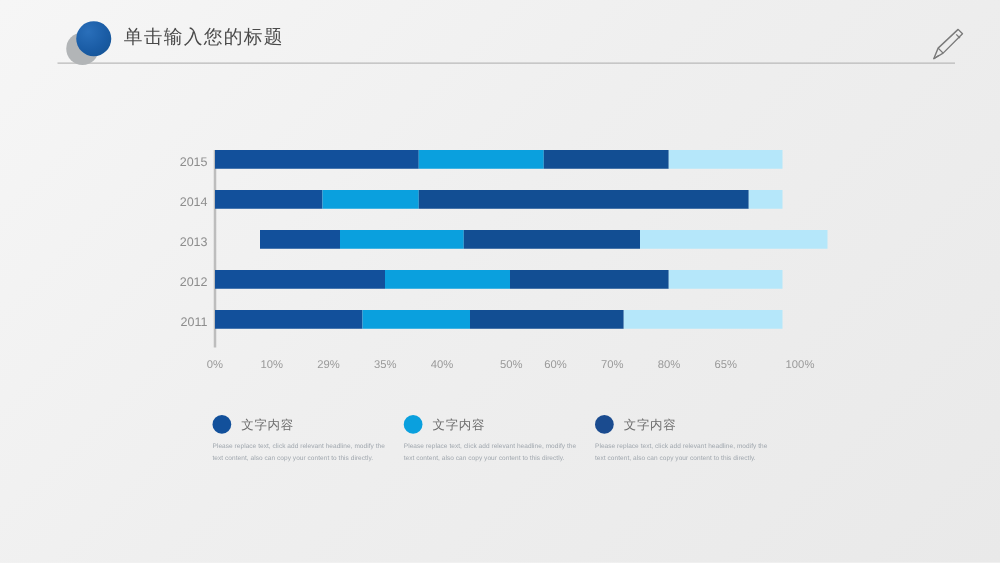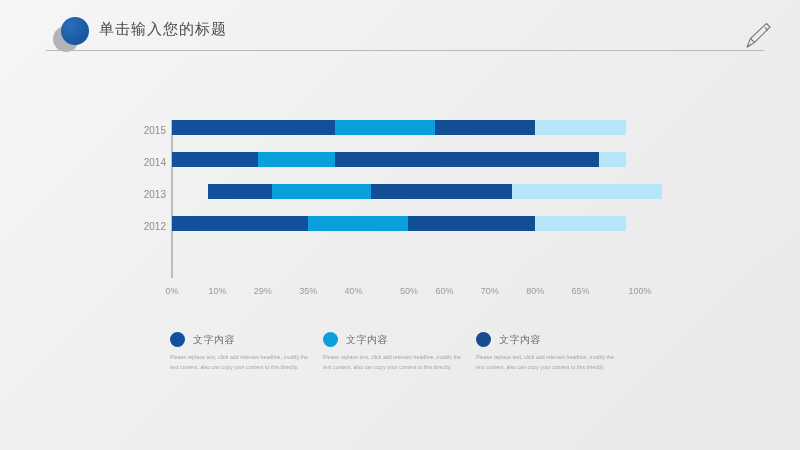--- a/index.html
+++ b/index.html
@@ -216,20 +216,27 @@
           <div class="seg" style="width: 22%; background: rgb(10, 160, 222);"></div>
           <div class="seg" style="width: 31%; background: rgb(18, 78, 147);"></div>
           <div class="seg" style="width: 33%; background: rgb(181, 231, 250);"></div>
         </div>
         <div class="row" style="top: 98px;">
           <div class="ylabel">2012</div>
           <div class="seg" style="width: 30%; background: rgb(18, 80, 155);"></div>
           <div class="seg" style="width: 22%; background: rgb(10, 160, 222);"></div>
           <div class="seg" style="width: 28%; background: rgb(18, 78, 147);"></div>
           <div class="seg" style="width: 20%; background: rgb(181, 231, 250);"></div>
+        </div>
+        <div class="row" style="top: 130px;">
+          <div class="ylabel">2011</div>
+          <div class="seg" style="width: 26%; background: rgb(18, 80, 155);"></div>
+          <div class="seg" style="width: 19%; background: rgb(10, 160, 222);"></div>
+          <div class="seg" style="width: 27%; background: rgb(18, 78, 147);"></div>
+          <div class="seg" style="width: 28%; background: rgb(181, 231, 250);"></div>
         </div>
       </div>
     <div class="x-axis" id="x-axis">
         <div class="xtick" style="left: 0%;">0%</div>
         <div class="xtick" style="left: 10%;">10%</div>
         <div class="xtick" style="left: 20%;">29%</div>
         <div class="xtick" style="left: 30%;">35%</div>
         <div class="xtick" style="left: 40%;">40%</div>
         <div class="xtick" style="left: 50%; margin-left: 10px;">50%</div>
         <div class="xtick" style="left: 60%;">60%</div>

